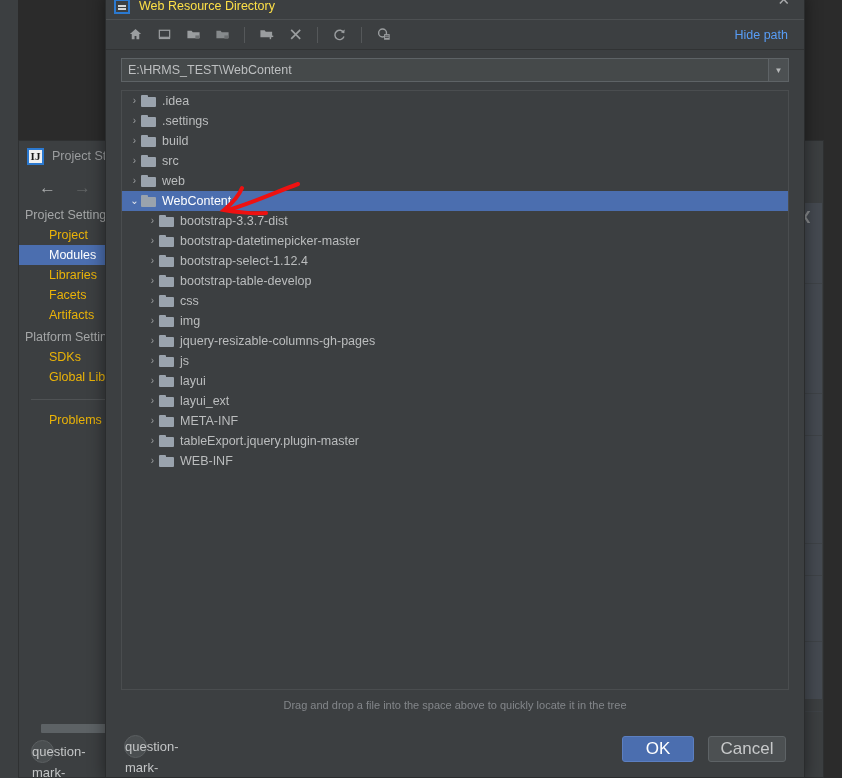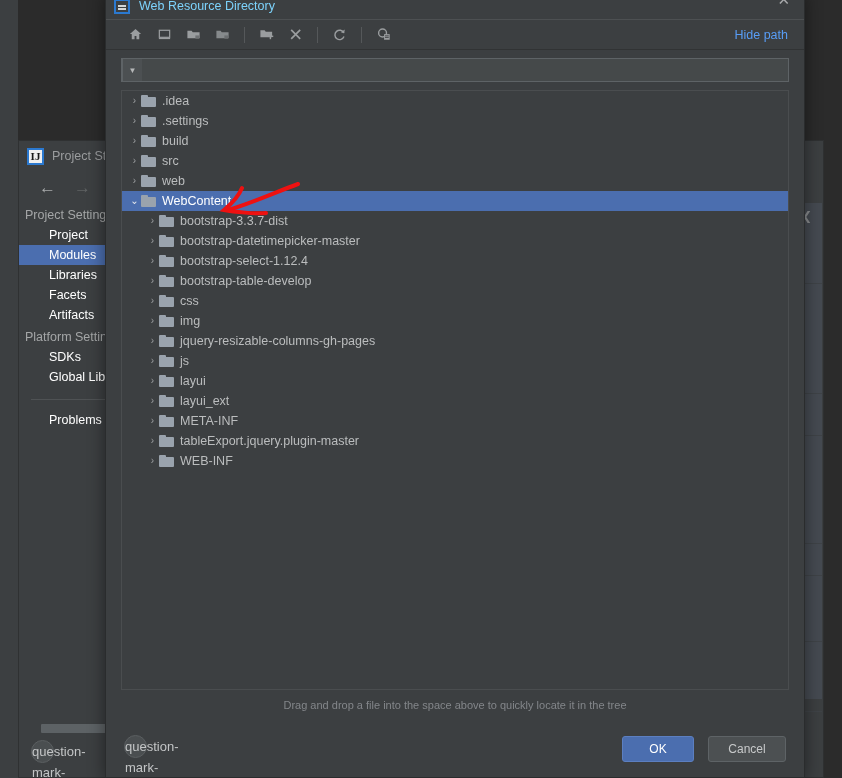--- a/index.html
+++ b/index.html
@@ -55,21 +55,21 @@
 
   .ps-sidebar {
     position: absolute; left: 0; top: 62px; width: 105px; bottom: 78px;
     background: #3c3f41;
   }
   .ps-group {
     font-size: 12.5px; color: #a4a6a7; padding: 5px 0 3px 6px;
     white-space: nowrap;
   }
   .ps-item {
-    font-size: 12.5px; color: #ffffff; padding: 3px 0 3px 30px;
+    font-size: 12.5px; color: #eab308; padding: 3px 0 3px 30px;
     white-space: nowrap;
   }
   .ps-item.selected { background: #4b6eaf; color: #ffffff; }
   .ps-sep {
     height: 1px; background: #4f5254; margin: 12px 12px 10px 12px;
   }
 
   .ps-content {
     position: absolute; left: 106px; top: 62px; right: 1px; bottom: 78px;
     background: #454a51;
@@ -118,21 +118,21 @@
     gap: 9px; background: #3c3f41; position: relative;
   }
   .wr-icon {
     width: 16px; height: 15px; border: 2px solid #2b79d0; background: #3c3f41;
     display: flex; align-items: center; justify-content: center;
   }
   .wr-icon i {
     display: block; width: 8px; height: 2px; background: #d3d5d6;
     box-shadow: 0 3px 0 #d3d5d6;
   }
-  .wr-title { font-size: 12.5px; color: #7dd3fc; }
+  .wr-title { font-size: 12.5px; color: #fde047; }
   .wr-close {
     position: absolute; right: 14px; top: -2px;
     font-size: 15px; color: #a9abac; line-height: 18px;
   }
 
   .wr-desc {
     padding: 13px 22px 14px 22px;
     font-size: 12.5px; color: #bbbdbe;
   }
 
@@ -207,21 +207,21 @@
   }
 
   .wr-footer {
     position: absolute; left: 0; right: 0; bottom: 0; height: 56px;
   }
   .wr-help {
     position: absolute; left: 18px; top: 14px;
   }
   .btn {
     position: absolute; height: 26px; min-width: 72px;
-    border-radius: 3px; font-size: 12px; text-align: center;
+    border-radius: 3px; font-size: 17px; text-align: center;
     line-height: 24px;
   }
   .btn-ok {
     right: 110px; top: 15px; width: 70px;
     background: #4b6eaf; border: 1px solid #5c7fc0; color: #ffffff;
   }
   .btn-cancel {
     right: 18px; top: 15px; width: 78px;
     background: #4c5052; border: 1px solid #5e6366; color: #c7c9ca;
   }
@@ -361,20 +361,21 @@
             <rect x="8.6" y="7.6" width="6" height="6" fill="#9a9d9f"></rect>
             <rect x="9.6" y="9" width="4" height="0.9" fill="#3c3f41"></rect>
             <rect x="9.6" y="10.6" width="4" height="0.9" fill="#3c3f41"></rect>
           </svg>
       </div>
       <div class="hide-path">Hide path</div>
     </div>
 
     <div class="wr-pathrow">
       <div class="path-field">
+        <div class="path-text" title="Select a directory">E:\HRMS_TEST\WebContent</div>
         <div class="path-drop">▼</div>
       </div>
     </div>
 
     <div class="wr-tree" id="tree">
         <div class="tree-row" style="padding-left: 6px;">
           <span class="chev">›</span>
           <span class="folder"></span>
           <span>.idea</span>
         </div>

